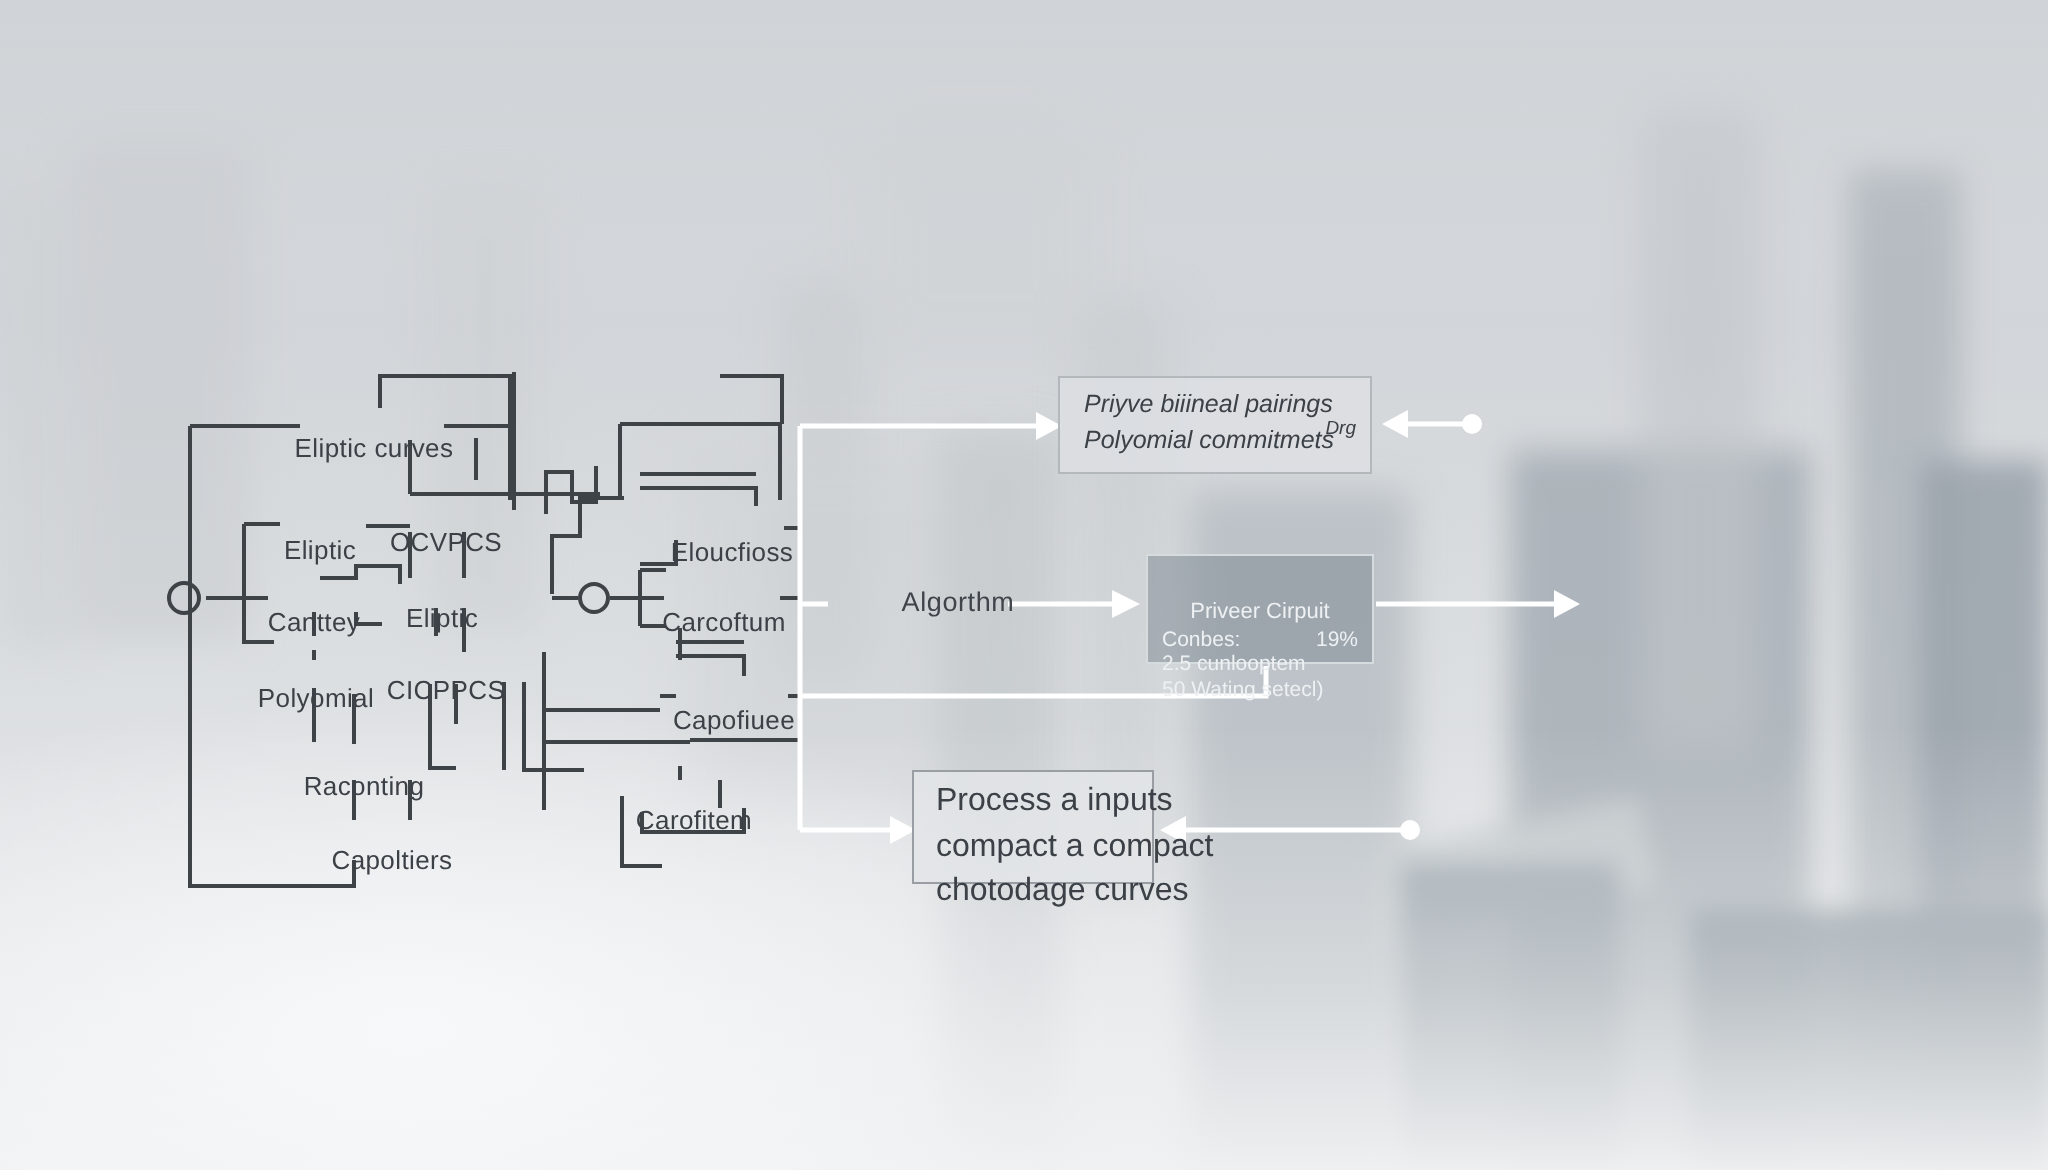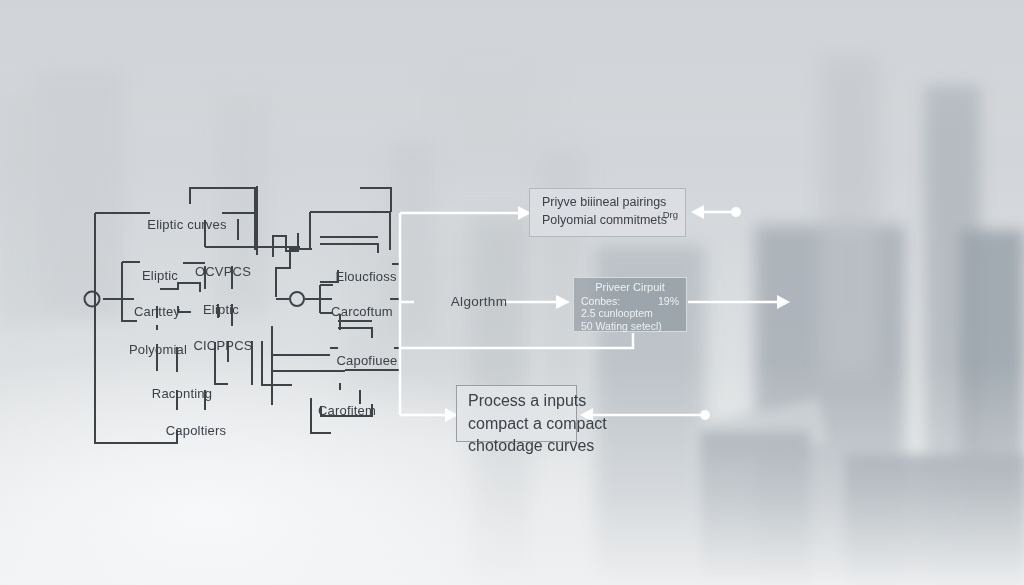--- a/index.html
+++ b/index.html
@@ -19,29 +19,29 @@
   .dlabel{
     position:absolute;transform:translate(-50%,-50%);
     white-space:nowrap;color:#3b4147;font-size:13px;letter-spacing:.2px;margin-top:12px;
   }
   .algo{position:absolute;transform:translate(-50%,-50%);white-space:nowrap;
     color:#3f454b;font-size:13.5px;letter-spacing:.3px;}
   .fbox{position:absolute;box-sizing:border-box;}
   .box-pairings{
     left:529px;top:188px;width:157px;height:49px;
     background:rgba(221,224,227,0.80);border:1.5px solid #b3b8bc;
-    color:#3b4147;font-size:12.5px;line-height:1.4;padding:5px 0 0 12px;white-space:nowrap;
+    color:#3b4147;font-size:12.5px;line-height:1.4;padding:5px 0 0 12px;white-space:nowrap;font-style:italic;
   }
   .box-pairings .tag{position:absolute;right:7px;top:19px;font-size:9.5px;}
   .box-circuit{
     left:573px;top:277px;width:114px;height:55px;
     background:rgba(134,144,154,0.58);border:1.5px solid #d6dbde;
     color:#eef1f3;font-size:10.5px;line-height:1.18;padding:3px 7px 0 7px;white-space:nowrap;
   }
-  .box-circuit .title{text-align:center;font-size:11px;margin-bottom:1px;}
+  .box-circuit .title{text-align:center;font-size:11px;margin-bottom:1px;margin-top:19px;}
   .box-circuit .spread{display:flex;justify-content:space-between;}
   .box-proves{
     left:788px;top:277px;width:126px;height:51px;
     background:rgba(126,137,147,0.52);border:1.5px solid #ccd2d6;
     color:#e9edef;font-size:11px;line-height:1.25;padding:4px 10px 0 10px;white-space:nowrap;
   }
   .box-proves .spread{display:flex;justify-content:space-between;}
   .box-process{
     left:456px;top:385px;width:121px;height:57px;
     background:rgba(227,229,231,0.85);border:1.5px solid #989ea3;

